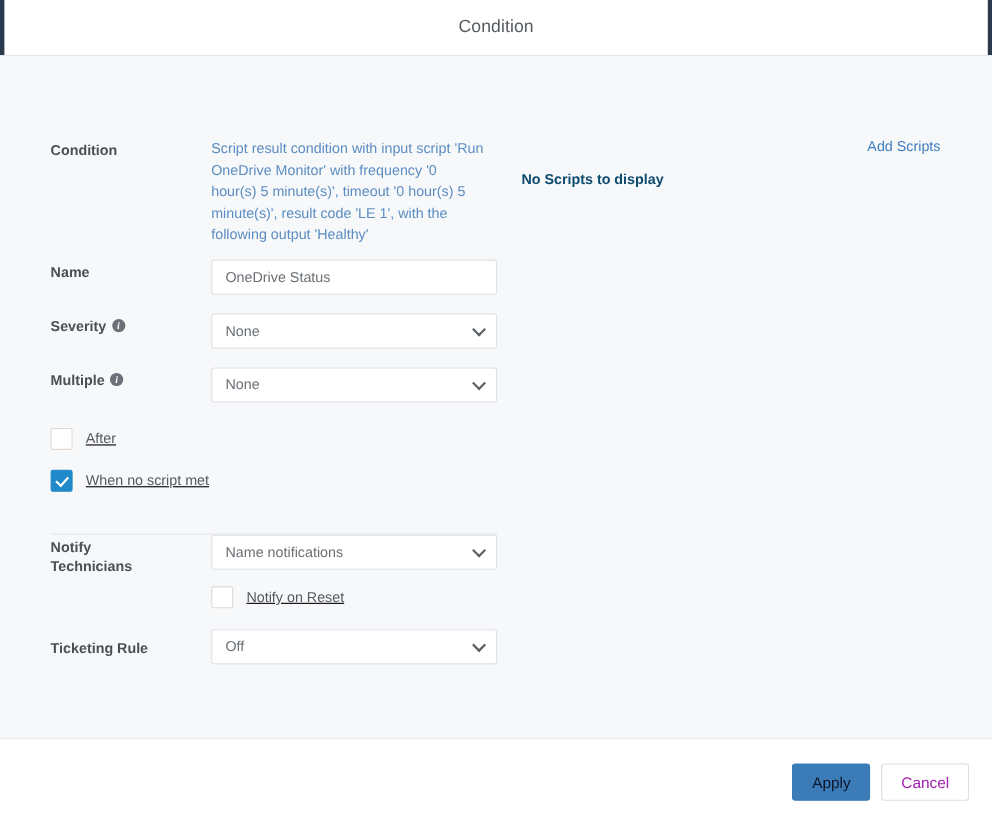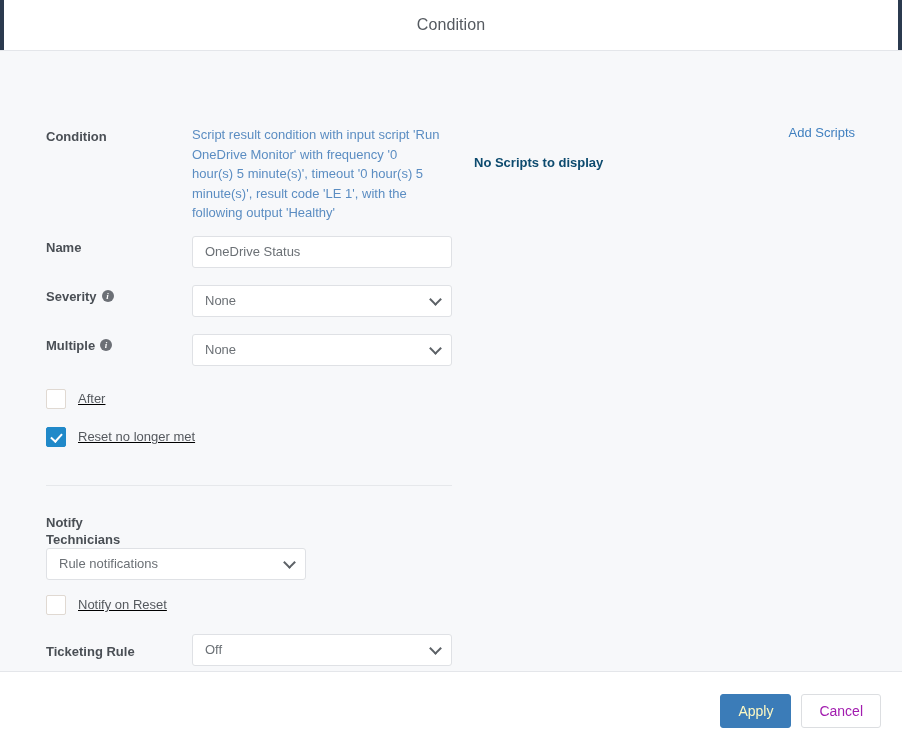--- a/index.html
+++ b/index.html
@@ -255,21 +255,21 @@
     border-radius: 3px;
     font-size: 14px;
     display: inline-flex;
     align-items: center;
     justify-content: center;
     cursor: pointer;
     font-family: "Liberation Sans", sans-serif;
   }
   .btn-primary {
     background: #3b7cb8;
-    color: #fef9c3;
+    color: #0f172a;
     border: 1px solid #3b7cb8;
   }
   .btn-default {
     background: #ffffff;
     color: #a21caf;
     border: 1px solid #dcdee1;
   }
 </style>
 </head>
 <body>
@@ -335,36 +335,36 @@
     </div>
 
     <div class="form-row" style="margin-top:17px;">
       <div class="row-field">
         <div class="check-line">
           <span class="cbox"></span>
           <span class="cbox-label">After</span>
         </div>
         <div class="check-line" style="margin-top:6px;">
           <span class="cbox checked"></span>
-          <span class="cbox-label">Reset no longer met</span>
+          <span class="cbox-label">When no script met</span>
         </div>
       </div>
     </div>
 
 
     <div class="divider" style="margin-top:32px;"></div>
 
-    <div class="form-row" style="margin-top:25px;flex-direction:column;">
+    <div class="form-row" style="">
       <div class="row-label">
         <span class="lbl-txt" style="width:100%;">Notify</span>
         <span class="lbl-txt" style="width:100%;">Technicians</span>
       </div>
       <div class="row-field">
         <div class="ctrl select-ctrl">
-          <span>Rule notifications</span>
+          <span>Name notifications</span>
           <span class="chev"></span>
         </div>
         <div class="check-line" style="margin-top:9px;">
           <span class="cbox"></span>
           <span class="cbox-label">Notify on Reset</span>
         </div>
       </div>
     </div>
 
     <div class="form-row" style="margin-top:13px;">

